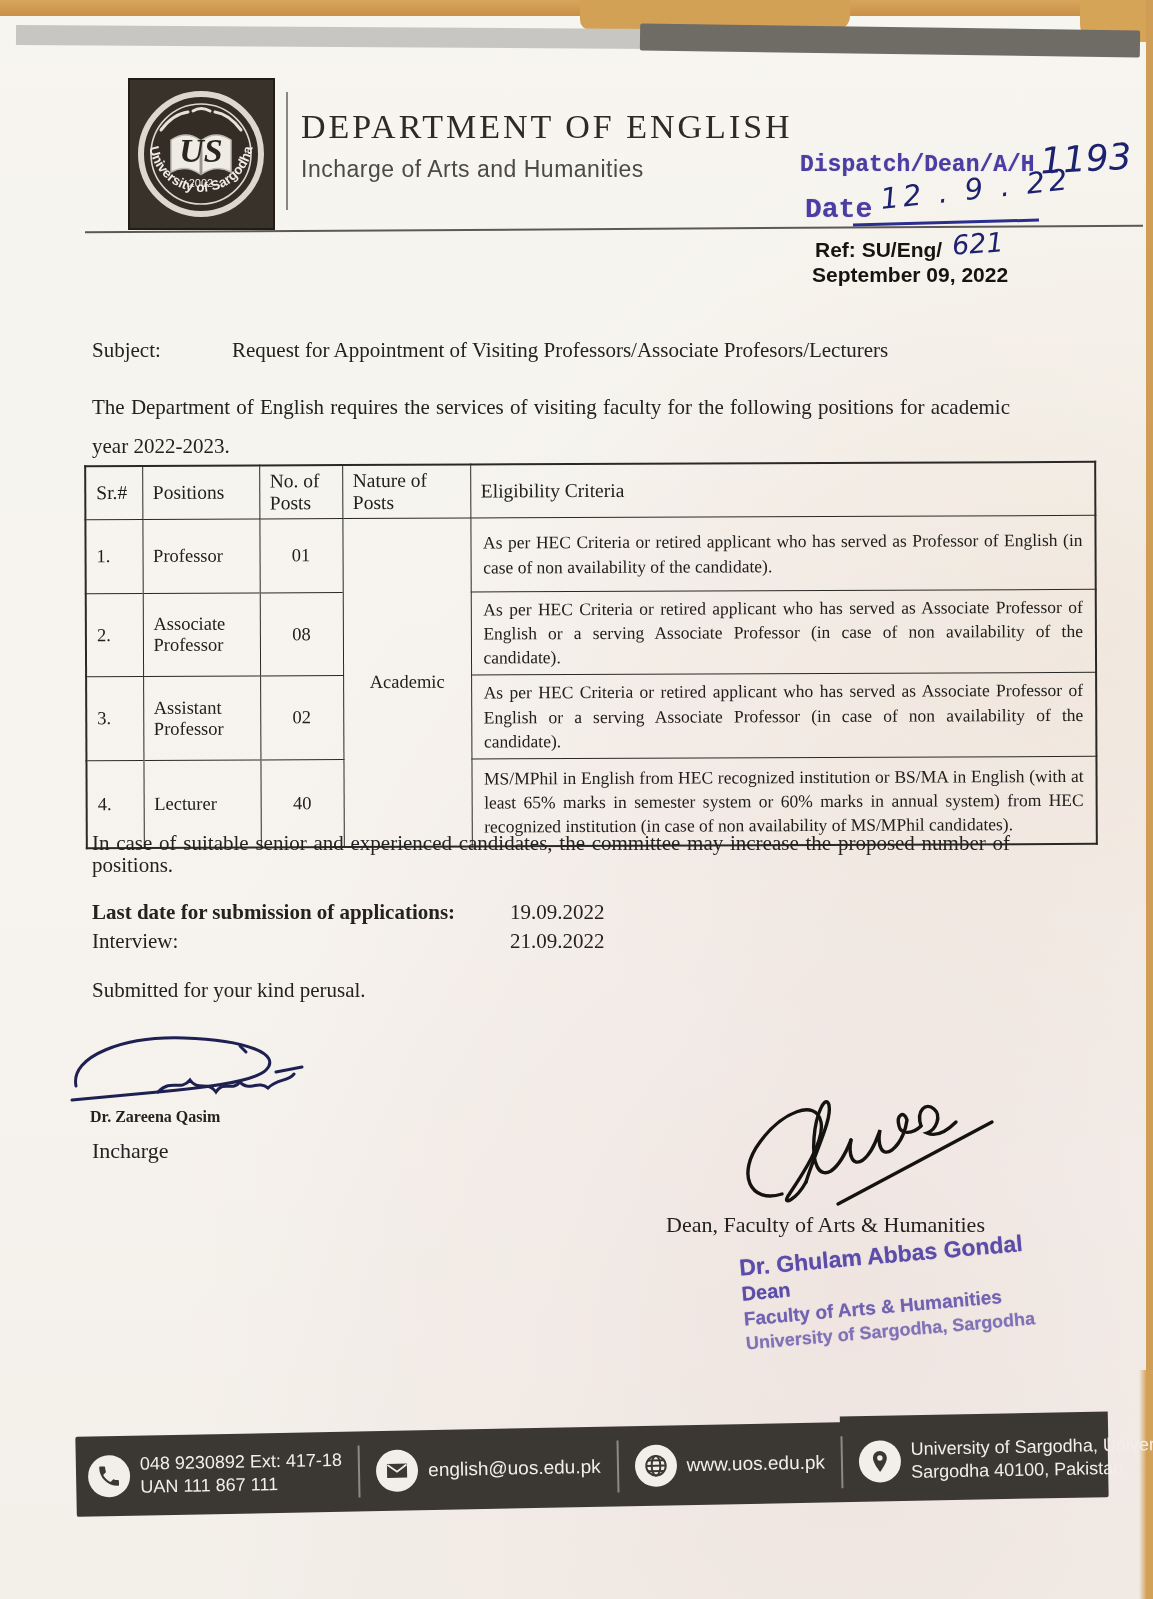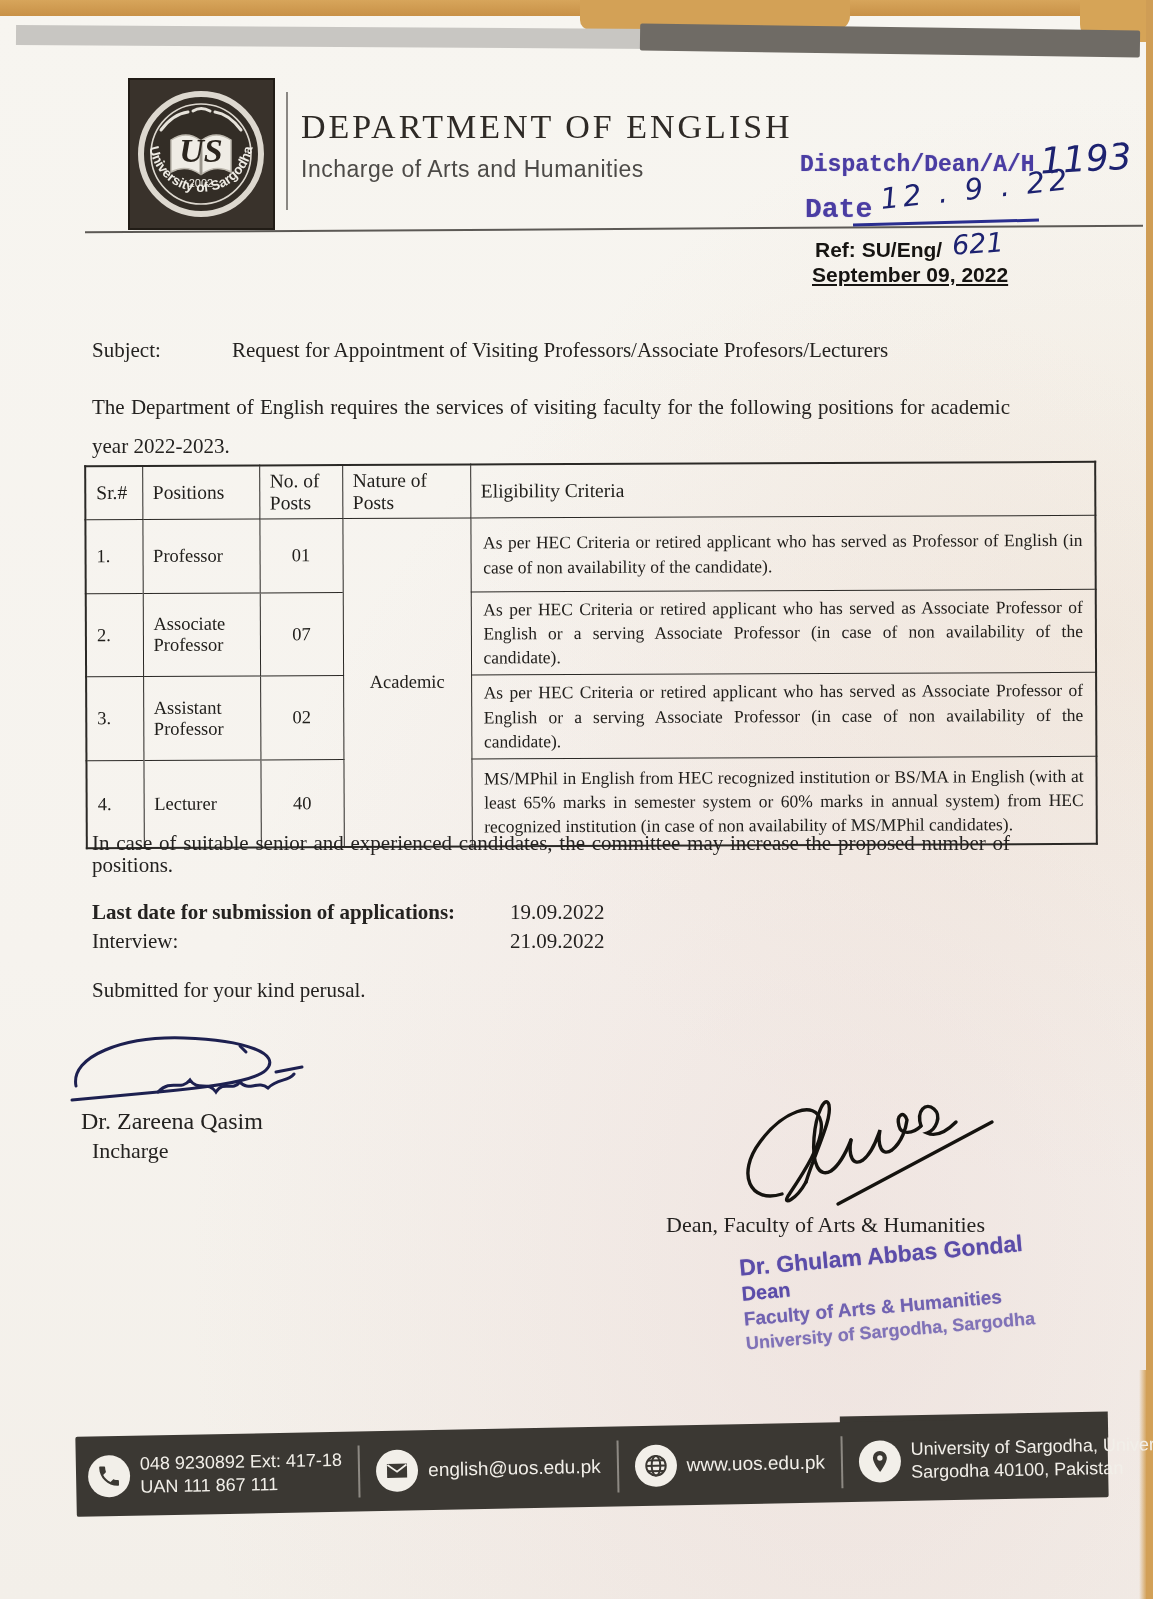--- a/index.html
+++ b/index.html
@@ -28,21 +28,21 @@
   .stampline{font-family:Liberation Mono, monospace;font-weight:bold;color:#4a3da3;text-shadow:0 0 1px rgba(74,61,163,.55);}
   .disp{left:800px;top:152px;font-size:23px;}
   .datelab{left:805px;top:194px;font-size:28px;}
   .hand{font-family:"DejaVu Sans",sans-serif;font-style:italic;color:#1d2270;}
   .hw-num{left:1040px;top:138px;font-size:36px;transform:rotate(-3deg);}
   .hw-date{left:880px;top:172px;font-size:29px;transform:rotate(-6deg);letter-spacing:4px;}
   .date-ul{left:853px;top:221px;width:186px;height:3px;background:#2a2e8f;transform:rotate(-1.5deg);}
   .refline{font-family:"Liberation Sans",sans-serif;font-weight:600;color:#161411;}
   .ref{left:815px;top:238px;font-size:21px;}
   .hw-ref{left:952px;top:228px;font-size:27px;transform:rotate(-4deg);}
-  .sepdate{left:812px;top:263px;font-size:21px;text-decoration:underline;}
+  .sepdate{left:812px;top:263px;font-size:21px;}
   
   .subject-label{left:92px;top:338px;font-size:21px;}
   .subject-text{left:232px;top:338px;font-size:21px;}
   .intro{left:92px;top:388px;width:918px;font-size:21px;line-height:39px;text-align:justify;}
   
   table.pos{border-collapse:collapse;table-layout:fixed;width:1010px;background:transparent;transform:rotate(-.25deg);}
   table.pos{position:absolute;left:85px;top:463px;}
   table.pos td, table.pos th{border:1.6px solid #2b2926;font-weight:normal;text-align:left;
       font-size:18.5px;padding:4px 10px;vertical-align:middle;color:#22201d;}
   table.pos th{font-size:19.5px;vertical-align:middle;}
@@ -53,21 +53,21 @@
   
   .note{left:92px;top:832px;width:918px;font-size:21px;line-height:22px;text-align:justify;}
   .lbl{font-size:21px;}
   .ld-label{left:92px;top:900px;font-weight:bold;}
   .ld-val{left:510px;top:900px;}
   .iv-label{left:92px;top:929px;}
   .iv-val{left:510px;top:929px;}
   .closing{left:92px;top:978px;font-size:21px;}
   
   .sig1{left:62px;top:1028px;}
-  .name1{left:81px;top:1108px;font-size:24px;}
+  .name1{left:90px;top:1108px;font-size:16px;font-weight:bold;}
   .title1{left:92px;top:1138px;font-size:22px;}
   .sig2{left:720px;top:1082px;}
   .dean-line{left:666px;top:1212px;font-size:22px;}
   .dean-stamp{left:742px;top:1242px;transform:rotate(-5deg);color:#5b4ca9;
       font-family:"Liberation Sans",sans-serif;text-shadow:0 0 1px rgba(91,76,169,.6);}
   .ds1{font-size:23px;font-weight:bold;}
   .ds2{font-size:20px;font-weight:bold;margin-top:1px;}
   .ds3{font-size:19px;font-weight:600;margin-top:3px;opacity:.85;}
   .ds4{font-size:18px;font-weight:600;margin-top:3px;opacity:.75;}
   
@@ -152,21 +152,21 @@
     <tr style="height:74px">
       <td class="dash">1.</td>
       <td class="dash">Professor</td>
       <td class="dash c">01</td>
       <td class="c" rowspan="4">Academic</td>
       <td class="crit">As per HEC Criteria or retired applicant who has served as Professor of English (in case of non availability of the candidate).</td>
     </tr>
     <tr style="height:76px">
       <td class="dash">2.</td>
       <td class="dash">Associate Professor</td>
-      <td class="dash c">07</td>
+      <td class="dash c">08</td>
       <td class="crit">As per HEC Criteria or retired applicant who has served as Associate Professor of English or a serving Associate Professor (in case of non availability of the candidate).</td>
     </tr>
     <tr style="height:62px">
       <td class="dash">3.</td>
       <td class="dash">Assistant Professor</td>
       <td class="dash c">02</td>
       <td class="crit">As per HEC Criteria or retired applicant who has served as Associate Professor of English or a serving Associate Professor (in case of non availability of the candidate).</td>
     </tr>
     <tr style="height:88px">
       <td>4.</td>

